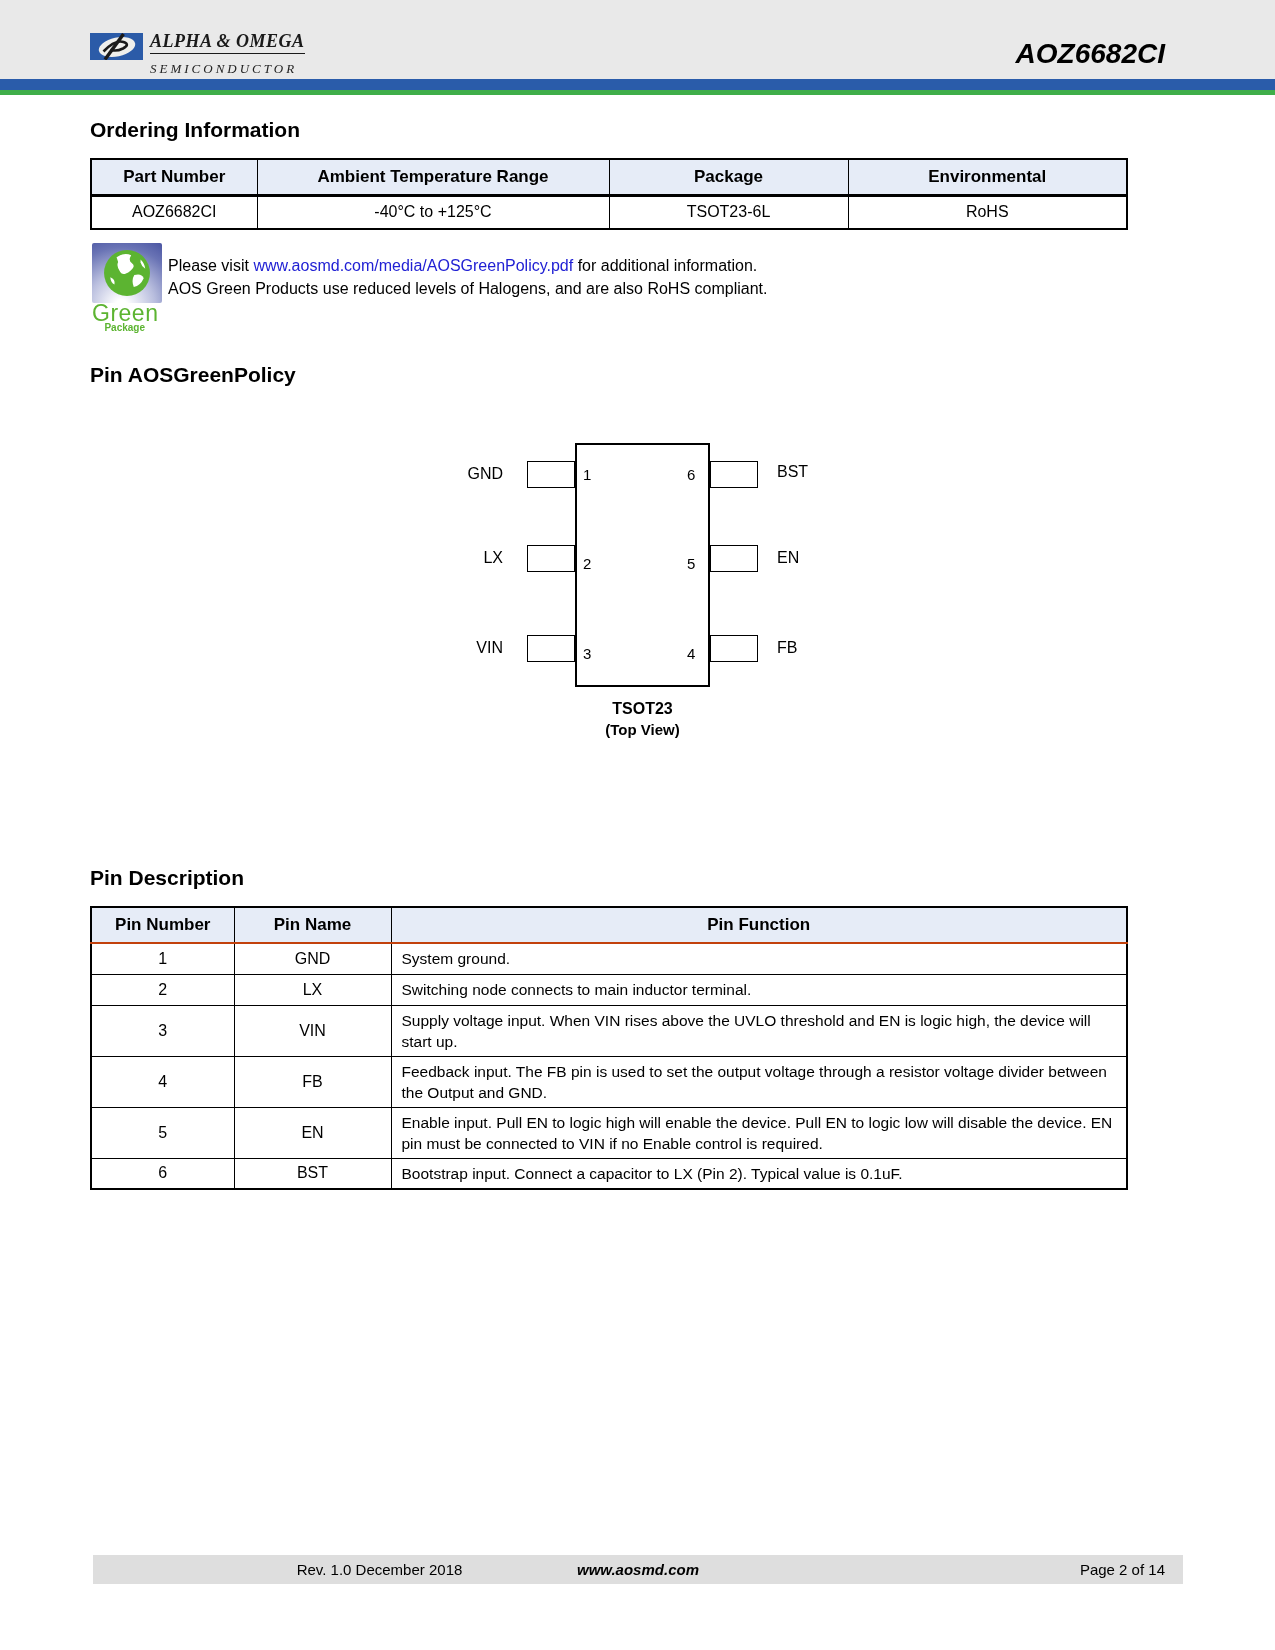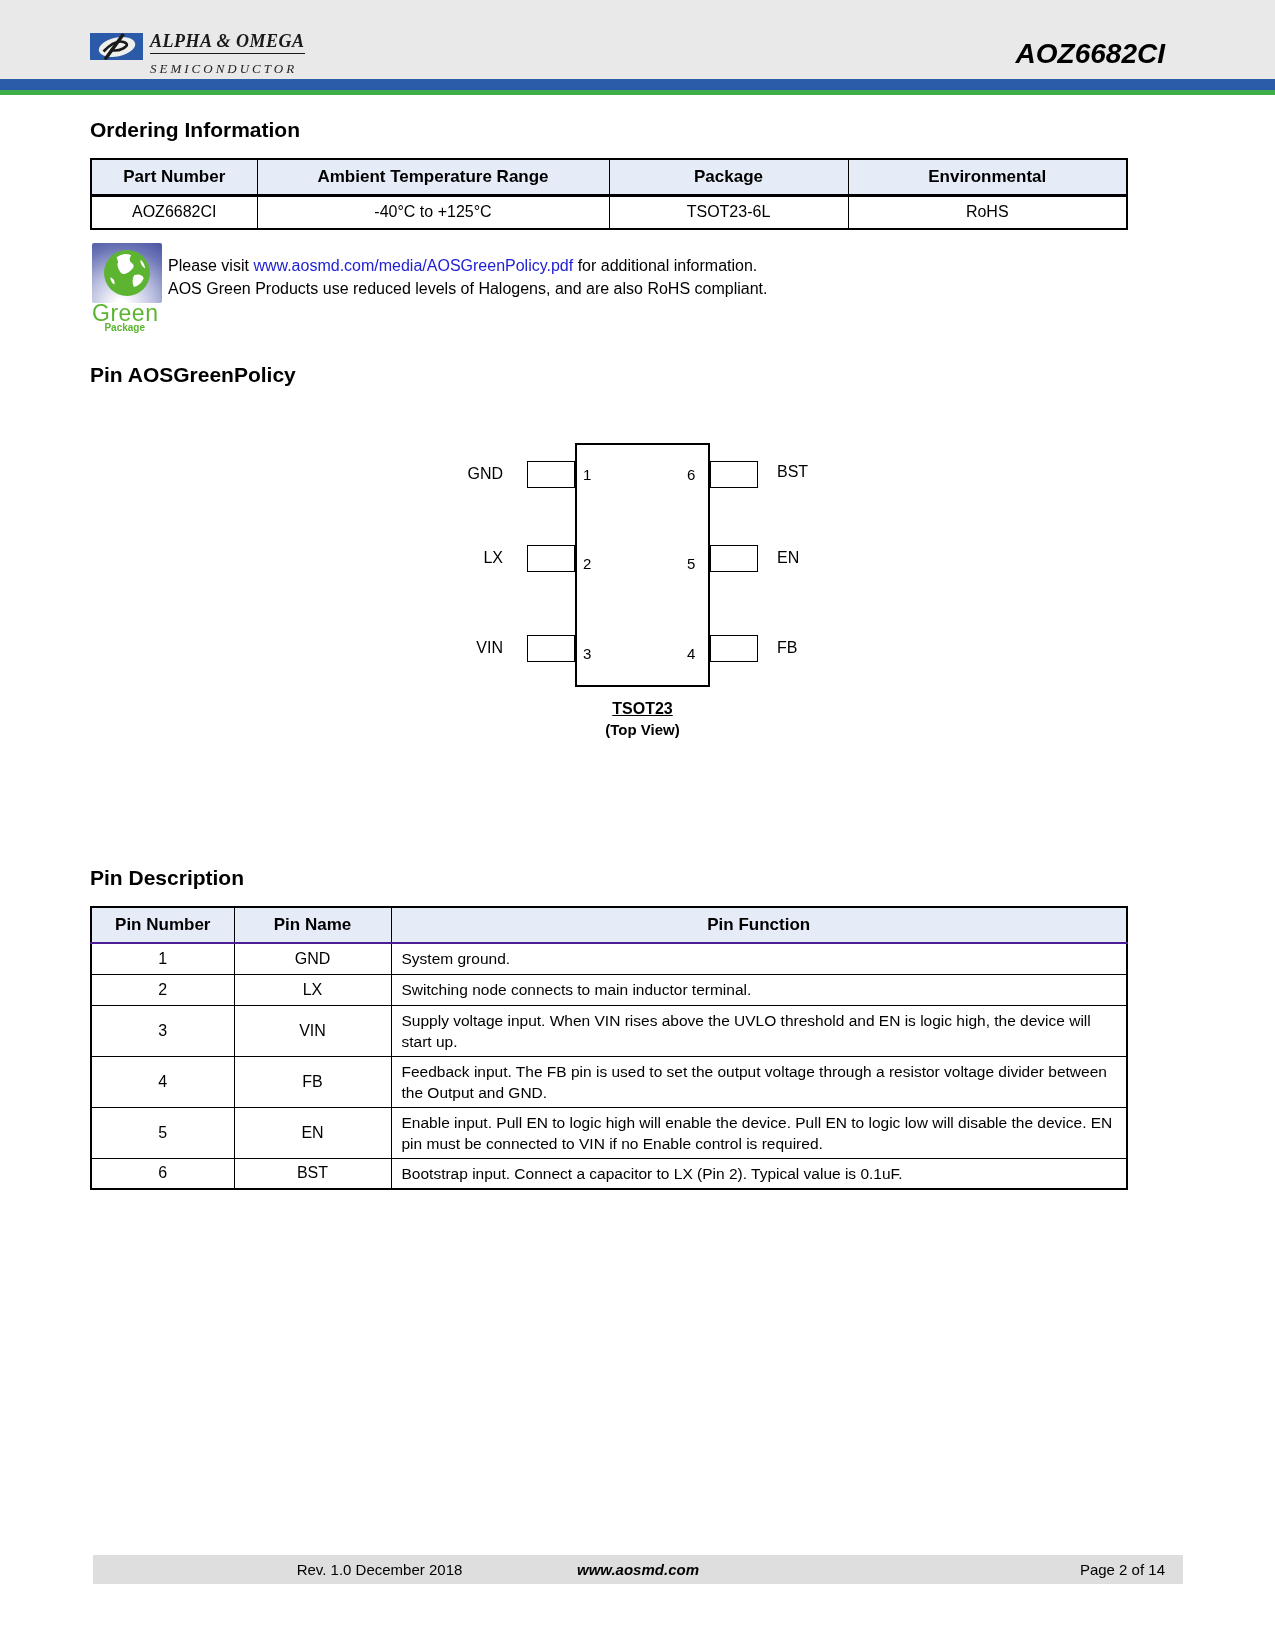--- a/index.html
+++ b/index.html
@@ -26,21 +26,21 @@
   
   table { border-collapse:collapse; table-layout:fixed; }
   .doc-table { position:absolute; left:90px; width:1036px; border:2px solid #000; }
   .doc-table th { background:#e6ecf7; border:1px solid #000; font-size:17px; font-weight:bold; text-align:center; }
   .doc-table td { border:1px solid #000; font-size:16px; text-align:center; background:#fff; }
   .ordering-table { top:158px; }
   .ordering-table th { height:36px; border-bottom:3px solid #000; }
   .ordering-table td { height:34px; }
 
   .pin-table { top:906px; }
-  .pin-table th { height:36px; border-bottom:2px solid #4c1d95; }
+  .pin-table th { height:36px; border-bottom:2px solid #c2410c; }
   .pin-table td { height:31px; vertical-align:middle; }
   .pin-table td.fn { text-align:left; font-size:15.5px; line-height:21px; padding:4px 10px 4px 10px; }
 
   
   .green-logo { position:absolute; left:92px; top:243px; width:53px; height:80px; }
   .green-sq { width:70px; height:60px; border-radius:2px;
               background:radial-gradient(circle at 42% 105%, #ffffff 8%, #b9bede 45%, #6a74b5 78%, #4a55a2 100%);
               display:flex; align-items:center; justify-content:center; }
   .green-word { font-size:23px; color:#5cb431; line-height:20px; letter-spacing:0.5px; }
   .green-sub  { font-size:10px; font-weight:bold; color:#5cb431; text-align:right; line-height:10px; }
@@ -49,21 +49,21 @@
   .green-note a { color:#2121d4; text-decoration:none; }
 
   
   .chip-body { position:absolute; left:575px; top:443px; width:135px; height:244px;
                border:2px solid #000; background:#fff; }
   .pad { position:absolute; width:48px; height:27px; border:1.5px solid #000; background:#fff; }
   .pin-num { position:absolute; font-size:15px; }
   .pin-label { position:absolute; font-size:16px; }
   .pin-label.left { width:100px; text-align:right; }
   .pkg-caption { position:absolute; left:560px; width:165px; text-align:center; font-weight:bold; }
-  .pkg-name { top:700px; font-size:16px;text-decoration:underline; }
+  .pkg-name { top:700px; font-size:16px; }
   .pkg-view { top:721px; font-size:15px; }
 
   
   .footer { position:absolute; left:93px; top:1555px; width:1090px; height:29px; background:#dedede;
             display:flex; align-items:center; padding:0 18px; font-size:15px; }
   .footer .f-left  { flex:1; text-align:right; }
   .footer .f-mid   { flex:1; text-align:center; font-weight:bold; font-style:italic; }
   .footer .f-right { flex:1; text-align:right; }
 </style>
 </head>

